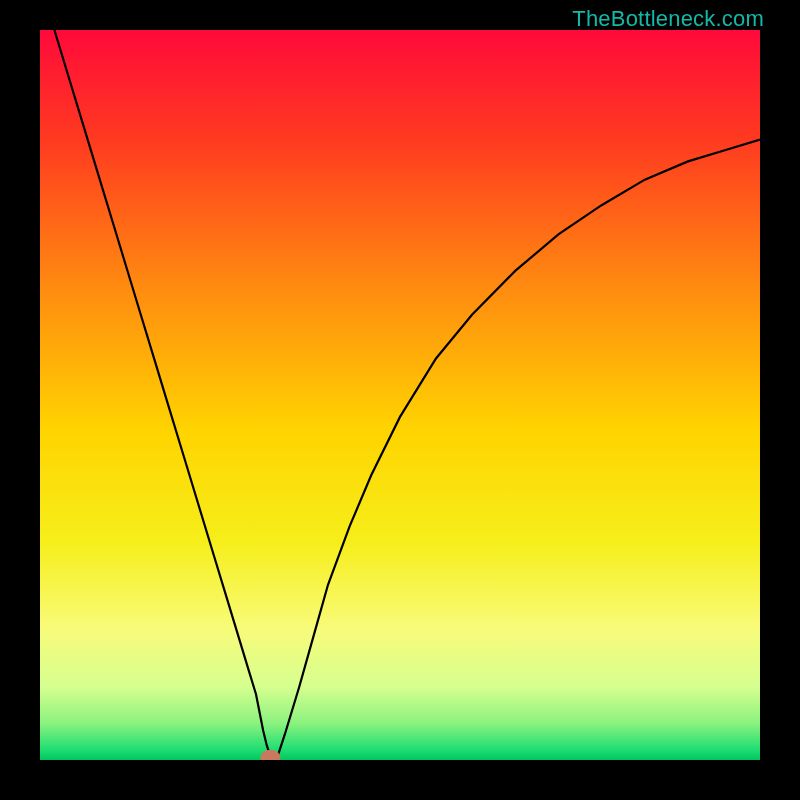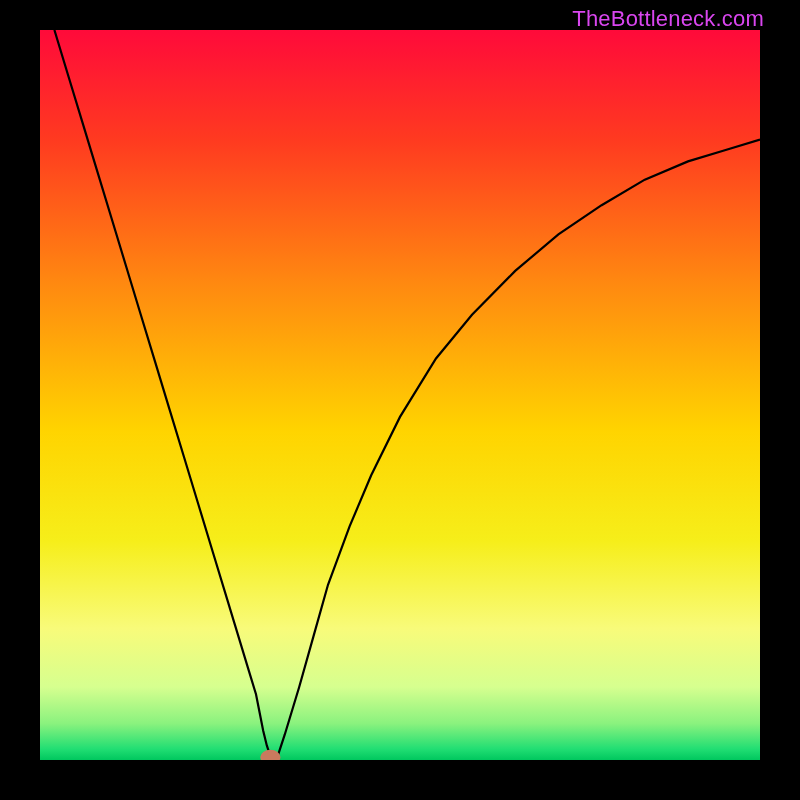--- a/index.html
+++ b/index.html
@@ -23,21 +23,21 @@
     position: absolute;
     left: 40px;
     top: 30px;
     width: 720px;
     height: 730px;
   }
   .watermark {
     position: absolute;
     top: 6px;
     right: 36px;
-    color: #d946ef;
+    color: #14b8a6;
     font-size: 22px;
     font-weight: 500;
     letter-spacing: 0.2px;
     user-select: none;
   }
 </style>
 </head>
 <body>
 
 <div class="frame">

